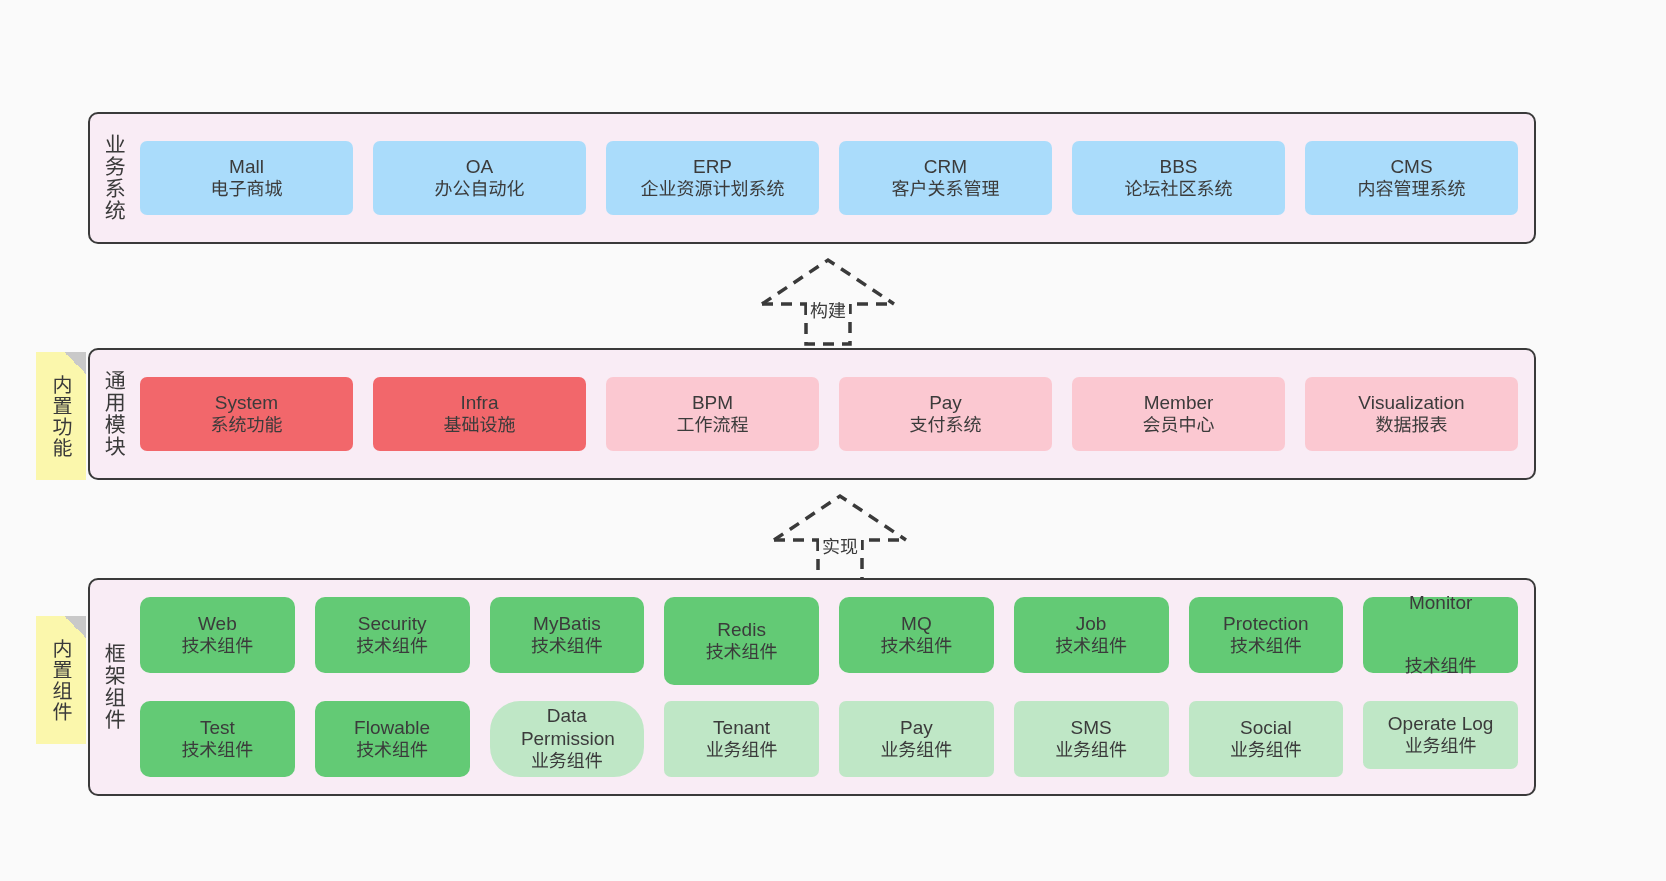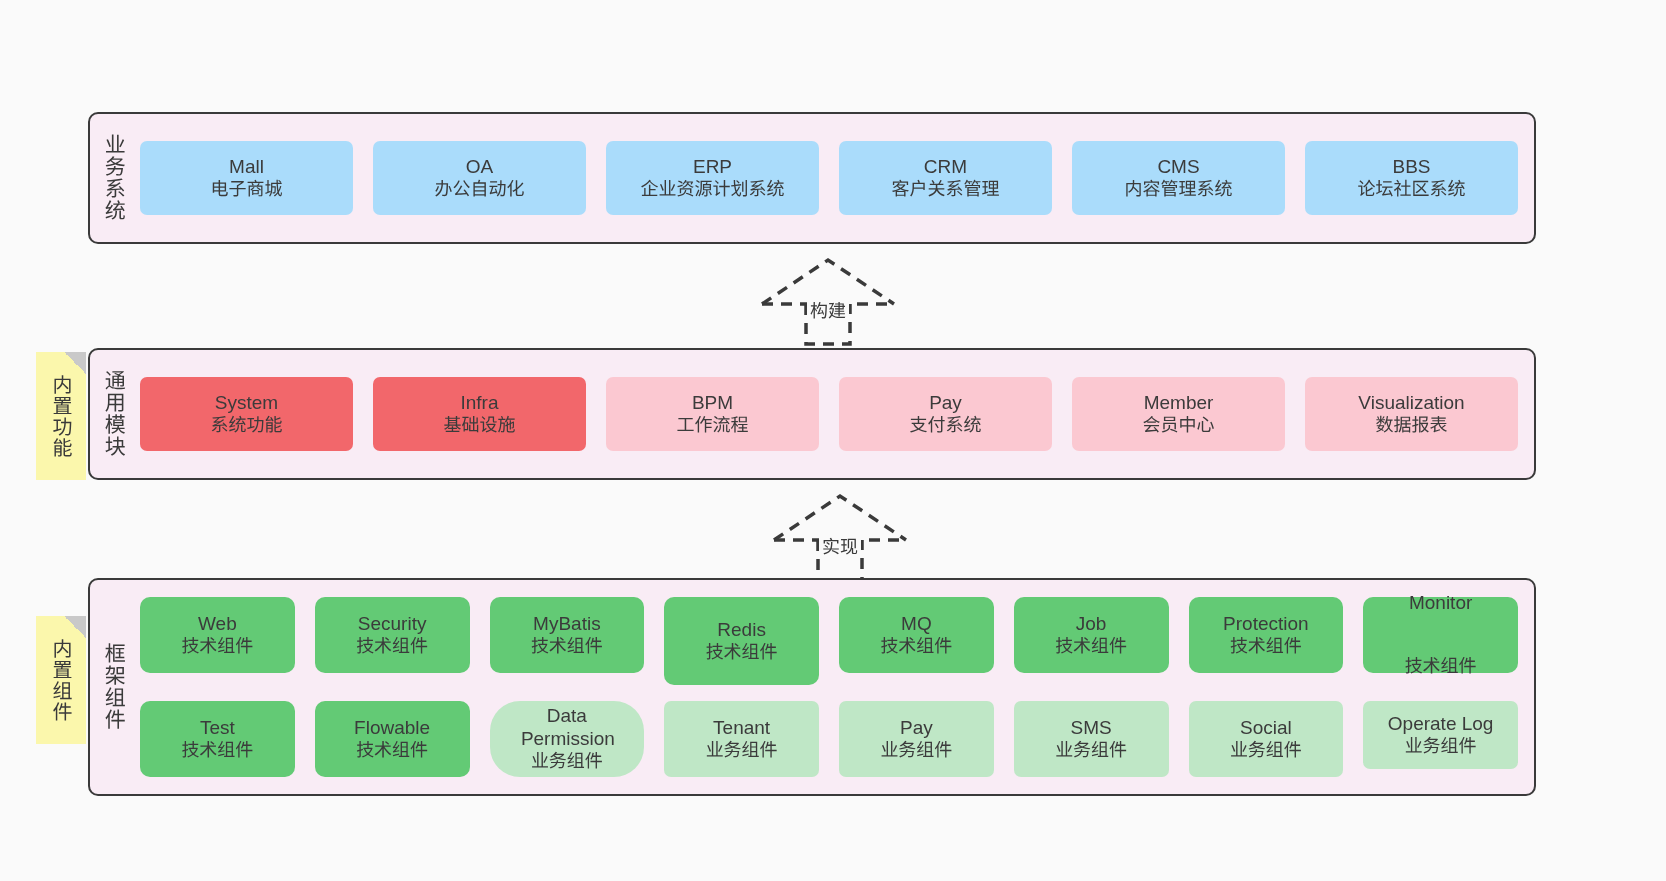--- a/index.html
+++ b/index.html
@@ -158,26 +158,26 @@
         </div>
         <div class="box blue" style="height:74px;">
           <span class="title">ERP</span>
           <span class="sub">企业资源计划系统</span>
         </div>
         <div class="box blue" style="height:74px;">
           <span class="title">CRM</span>
           <span class="sub">客户关系管理</span>
         </div>
         <div class="box blue" style="height:74px;">
+          <span class="title">BBS</span>
+          <span class="sub">论坛社区系统</span>
+        </div>
+        <div class="box blue" style="height:74px;">
           <span class="title">CMS</span>
           <span class="sub">内容管理系统</span>
-        </div>
-        <div class="box blue" style="height:74px;">
-          <span class="title">BBS</span>
-          <span class="sub">论坛社区系统</span>
         </div>
       </div>
     </div>
   </div>
 
   <div class="connector" style="left:760px; top:258px; width:136px; height:88px;">
     <svg width="136" height="88" viewBox="0 0 136 88" aria-hidden="true">
       <g fill="none" stroke="#3a3a3a" stroke-width="3.5" stroke-dasharray="11 8" stroke-linecap="butt">
         <path d="M 2 46 L 68 2 L 134 46"></path>
         <path d="M 2 46 L 134 46"></path>

